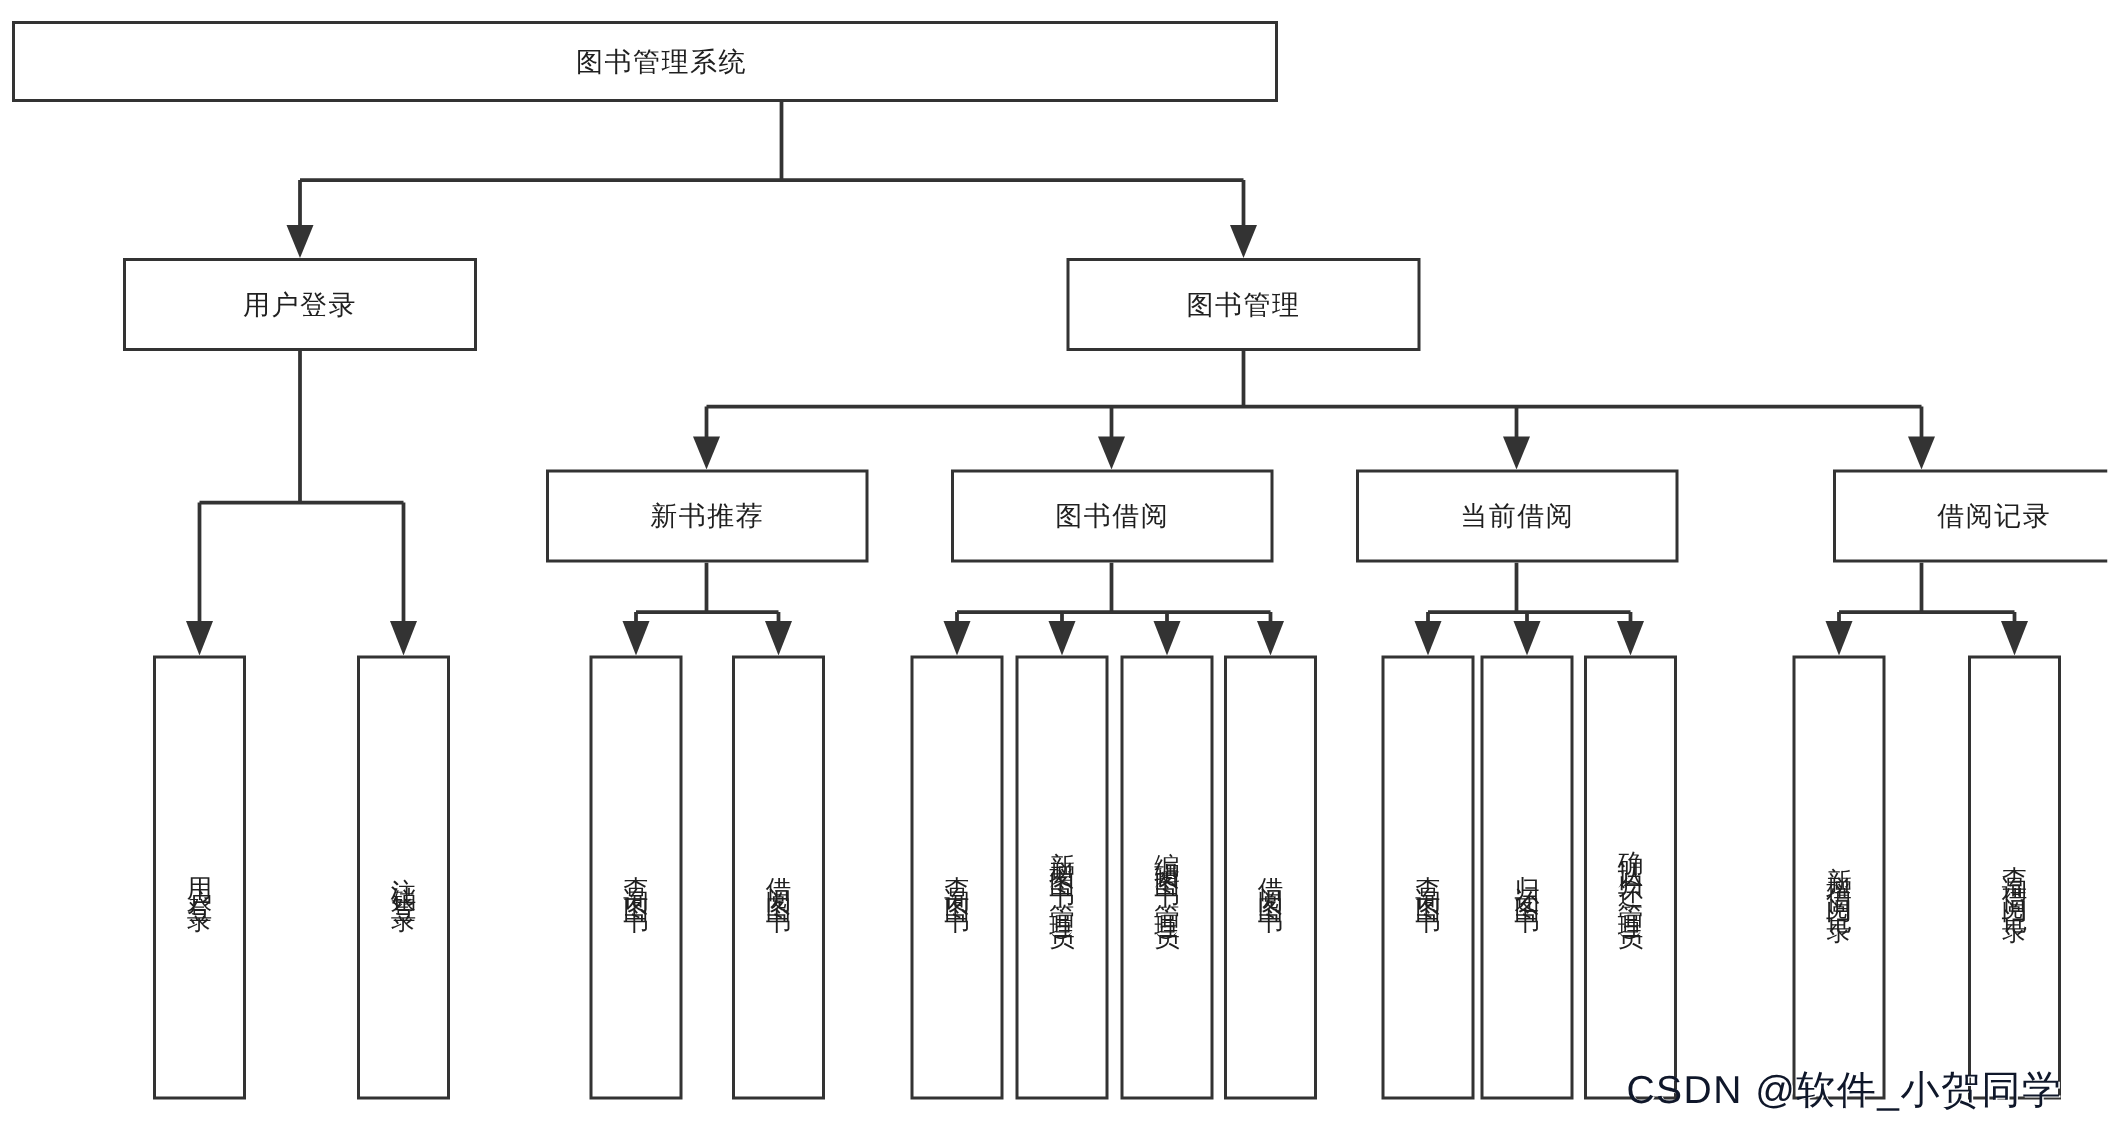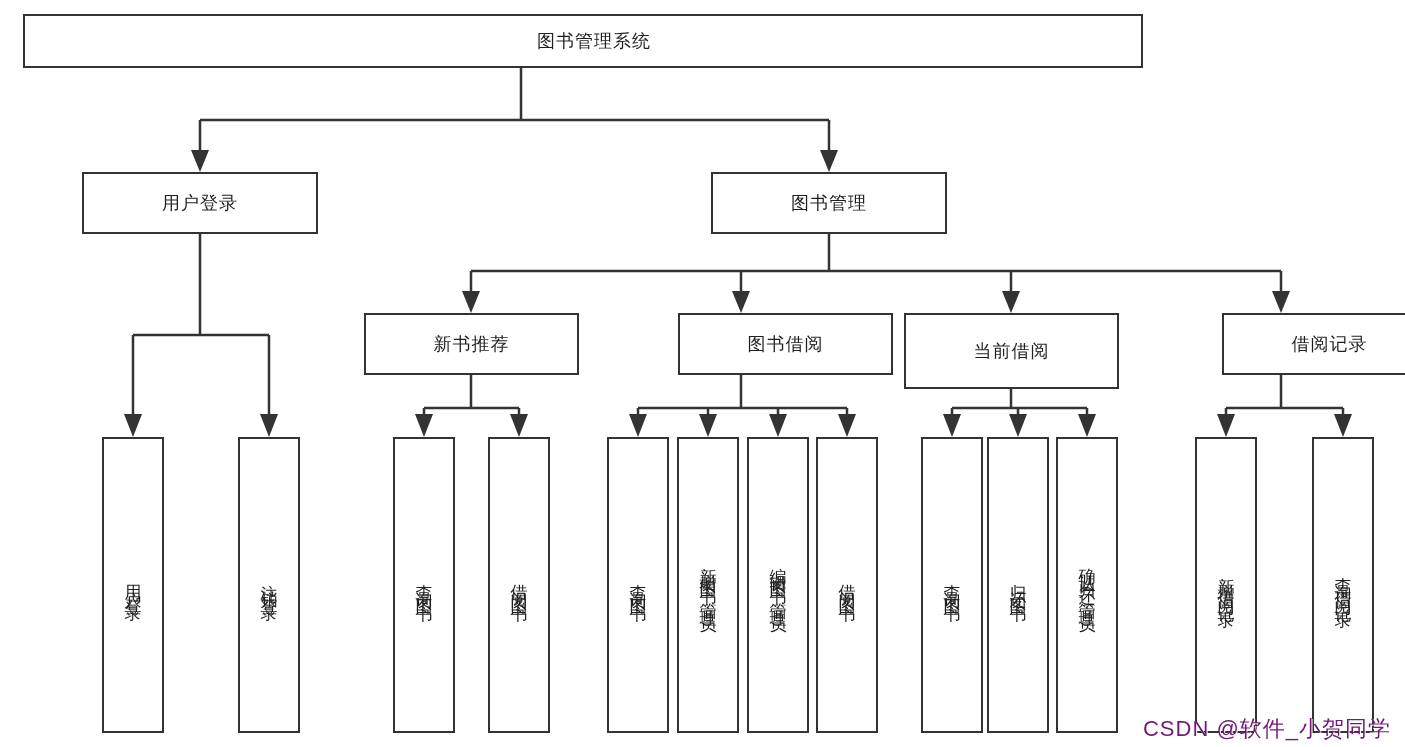--- a/index.html
+++ b/index.html
@@ -41,24 +41,24 @@
   }
   .vbox span {
     writing-mode: vertical-rl;
     text-orientation: mixed;
     font-size: 17px;
     letter-spacing: 7px;
     line-height: 1;
   }
   .watermark {
     position: absolute;
-    right: 14px;
+    right: 30px;
     bottom: 3px;
-    font-size: 22px;
-    color: #701a75;
+    font-size: 26px;
+    color: #0f172a;
     text-shadow: 1px 1px 0 #ffffff;
     letter-spacing: 1px;
     z-index: 3;
     white-space: nowrap;
   }
 </style>
 </head>
 <body>
 
 <div class="canvas">
@@ -99,38 +99,38 @@
       <polygon points="769,414 787,414 778,437"></polygon>
       <polygon points="838,414 856,414 847,437"></polygon>
       <polygon points="943,414 961,414 952,437"></polygon>
       <polygon points="1009,414 1027,414 1018,437"></polygon>
       <polygon points="1078,414 1096,414 1087,437"></polygon>
       <polygon points="1217,414 1235,414 1226,437"></polygon>
       <polygon points="1334,414 1352,414 1343,437"></polygon>
     </g>
   </svg>
 
-  <div class="box hbox" style="left:23px; top:14px; width:1120px; height:54px;padding-left:22px;">
+  <div class="box hbox" style="left:8px; top:14px; width:844px; height:54px;padding-left:22px;">
     <span>图书管理系统</span>
   </div>
 
   <div class="box hbox" style="left:82px; top:172px; width:236px; height:62px;">
     <span>用户登录</span>
   </div>
   <div class="box hbox" style="left:364px; top:313px; width:215px; height:62px;">
     <span>新书推荐</span>
   </div>
 
   <div class="box hbox" style="left:711px; top:172px; width:236px; height:62px;">
     <span>图书管理</span>
   </div>
-  <div class="box hbox" style="left:634px; top:313px; width:215px; height:62px;margin-left:44px;">
+  <div class="box hbox" style="left:634px; top:313px; width:215px; height:62px;">
     <span>图书借阅</span>
   </div>
-  <div class="box hbox" style="left:904px; top:313px; width:215px; height:76px;">
+  <div class="box hbox" style="left:904px; top:313px; width:215px; height:62px;">
     <span>当前借阅</span>
   </div>
   <div class="box hbox" style="left:1174px; top:313px; width:215px; height:62px;margin-left:48px;">
     <span>借阅记录</span>
   </div>
 
   <div class="box vbox" style="left:102px; top:437px; width:62px; height:296px;">
     <span>用户登录</span>
   </div>
   <div class="box vbox" style="left:238px; top:437px; width:62px; height:296px;">

